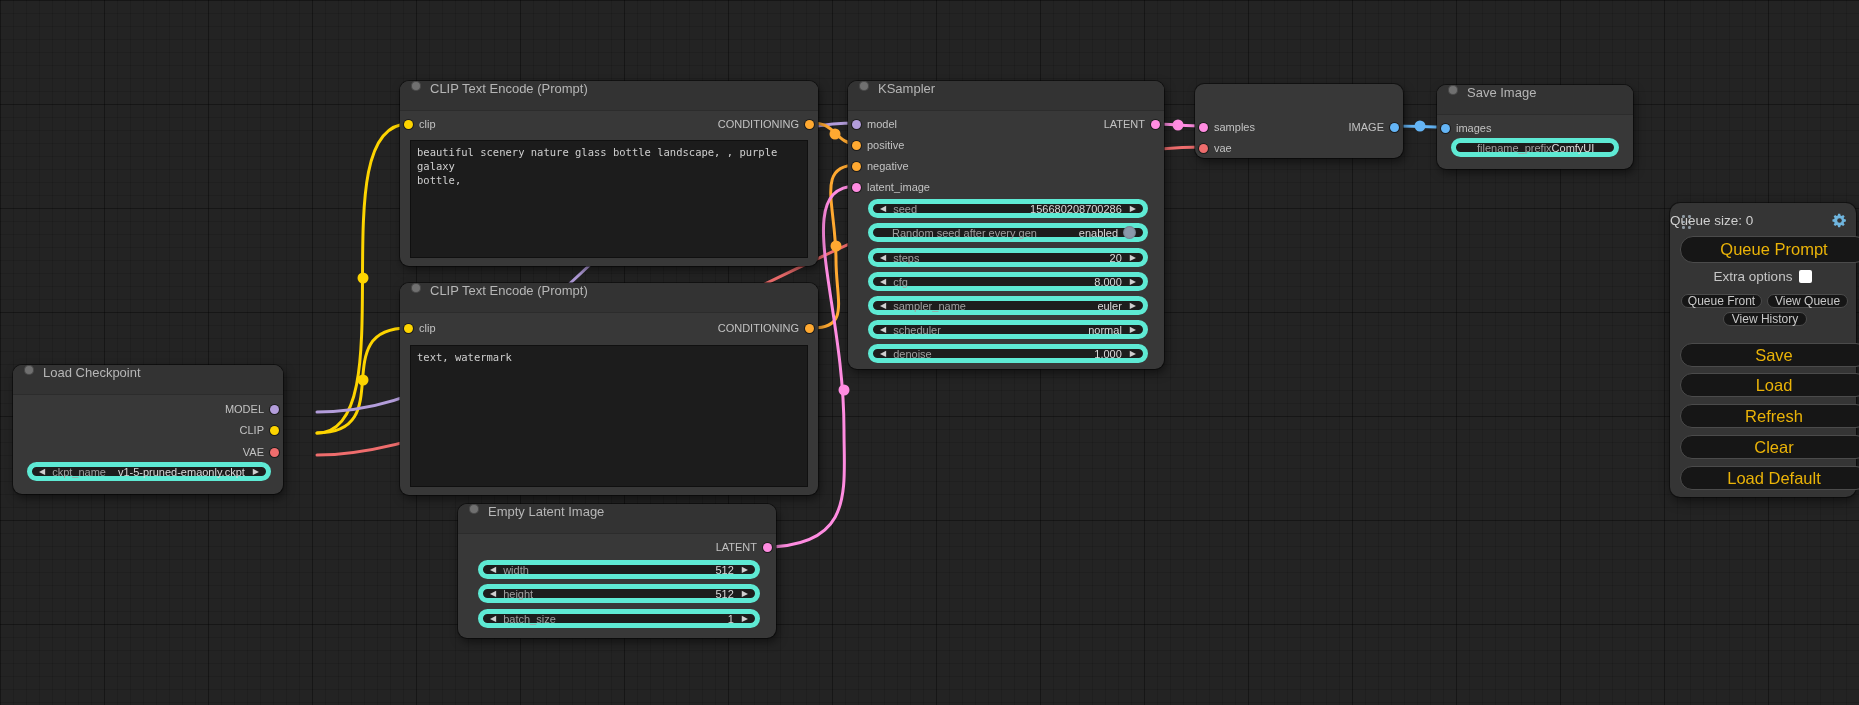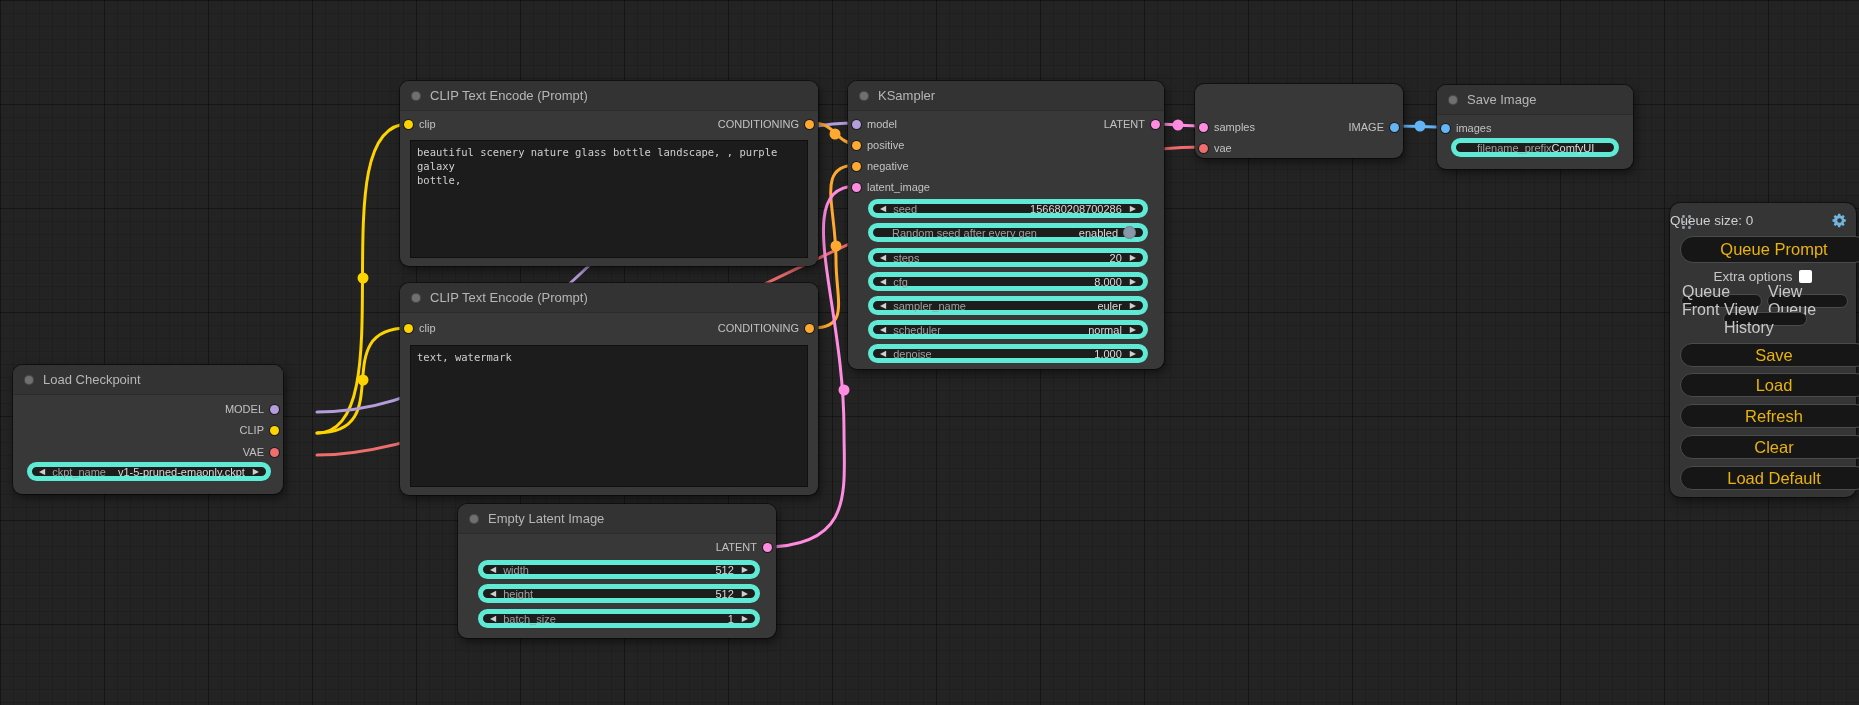--- a/index.html
+++ b/index.html
@@ -14,21 +14,21 @@
       linear-gradient(90deg, rgba(0,0,0,.12) 1px, transparent 1px);
     background-size:104px 104px,104px 104px,13px 13px,13px 13px;
   }
   #links{position:absolute;left:0;top:0;z-index:1;pointer-events:none;}
   #links path{fill:none;stroke-width:3;stroke-linecap:round;}
   .node{
     position:absolute;z-index:2;background:#383838;border-radius:9px;
     box-shadow:0 0 0 1px rgba(0,0,0,.45), 2px 4px 10px rgba(0,0,0,.5);
   }
   .node-title{
-    height:29px;display:flex;align-items:center;gap:9px;padding:0 11px;
+    height:29px;display:flex;align-items:flex-start;gap:9px;padding:0 11px;
     background:#333333;border-radius:9px 9px 0 0;
     border-bottom:1px solid #2c2c2c;
   }
   .title-dot{width:10px;height:10px;border-radius:50%;background:#707070;box-shadow:inset 0 0 0 1px rgba(0,0,0,.35);}
   .node-title span{font-size:13px;color:#b6b6b6;white-space:nowrap;}
   .slot-row{position:absolute;left:0;right:0;height:20px;display:flex;align-items:center;}
   .slot-dot{
     position:absolute;width:9px;height:9px;border-radius:50%;
     box-shadow:0 0 0 1px rgba(0,0,0,.5);
   }
@@ -62,21 +62,21 @@
   .drag-handle{position:absolute;left:12px;top:2px;display:grid;grid-template-columns:3px 3px;grid-gap:3px;}
   .drag-handle i{width:2.5px;height:2.5px;border-radius:50%;background:#8f9aa3;}
   .qp-title{position:absolute;left:0;right:0;text-align:left;font-size:13.5px;color:#cfcfcf;}
   .gear{position:absolute;right:8px;top:-1px;width:17px;height:17px;cursor:pointer;}
   .qbtn{
     position:absolute;left:10px;width:188px;background:#161616;border:1px solid #4b4b4b;
     border-radius:13px;color:#eab308;display:flex;align-items:center;justify-content:center;
     box-sizing:border-box;cursor:pointer;
   }
   .qbtn.big{height:24px;font-size:16.5px;}
-  .qbtn.small{height:14px;font-size:16px;color:#c8c8c8;border-radius:8px;}
+  .qbtn.small{height:14px;font-size:12px;color:#c8c8c8;border-radius:8px;}
   #btn-queue-prompt{top:33px;height:27px;font-size:16.5px;}
   .extra-row{position:absolute;top:66px;left:0;right:0;display:flex;align-items:center;justify-content:center;gap:7px;}
   .extra-row span{font-size:13.5px;color:#c6c6c6;}
   .checkbox{width:13px;height:13px;background:#ffffff;border-radius:2px;cursor:pointer;}
 </style>
 </head>
 <body>
 
 <svg id="links" width="1859" height="705">
   <path d="M317 433 C407 433 318 124 408 124" stroke="#fdd400"></path>

